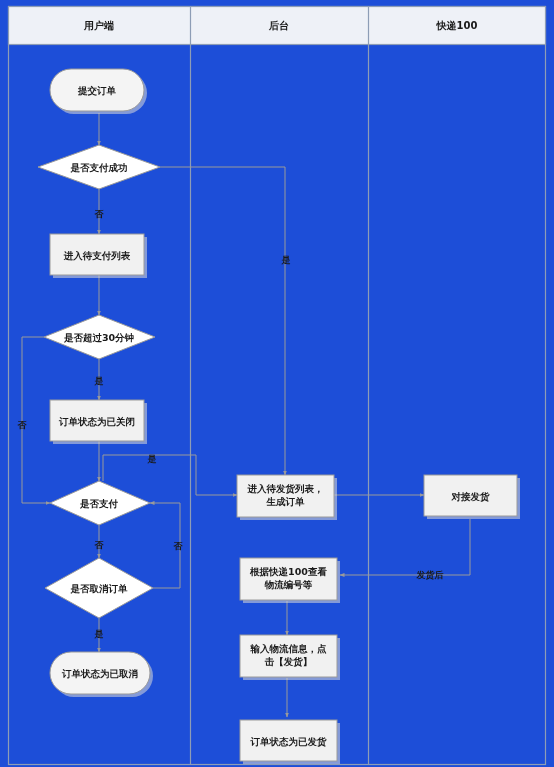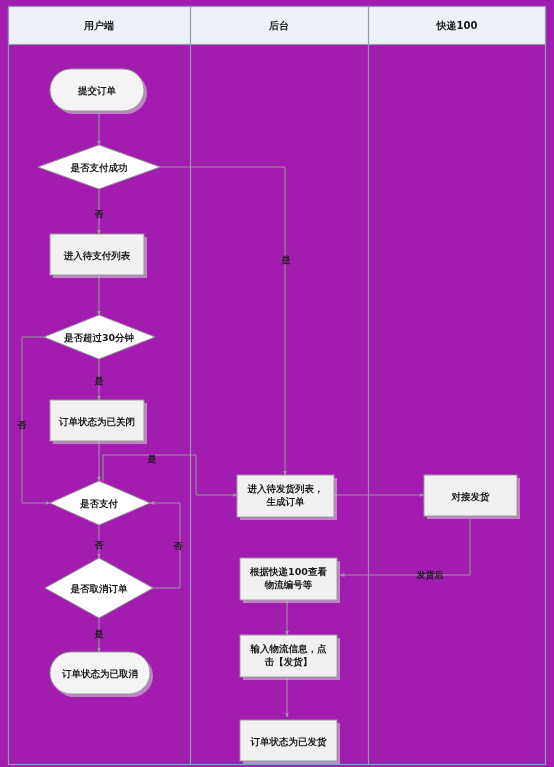--- a/index.html
+++ b/index.html
@@ -10,21 +10,21 @@
   body {
     width: 554px;
     height: 767px;
     font-family: "DejaVu Sans", "Liberation Sans", sans-serif;
     overflow: hidden;
   }
   #canvas {
     position: relative;
     width: 554px;
     height: 767px;
-    background: #a21caf;
+    background: #1d4ed8;
   }
   svg.flow {
     position: absolute;
     left: 0;
     top: 0;
     width: 554px;
     height: 767px;
   }
   .lane-header-text {
     font-size: 10px;

